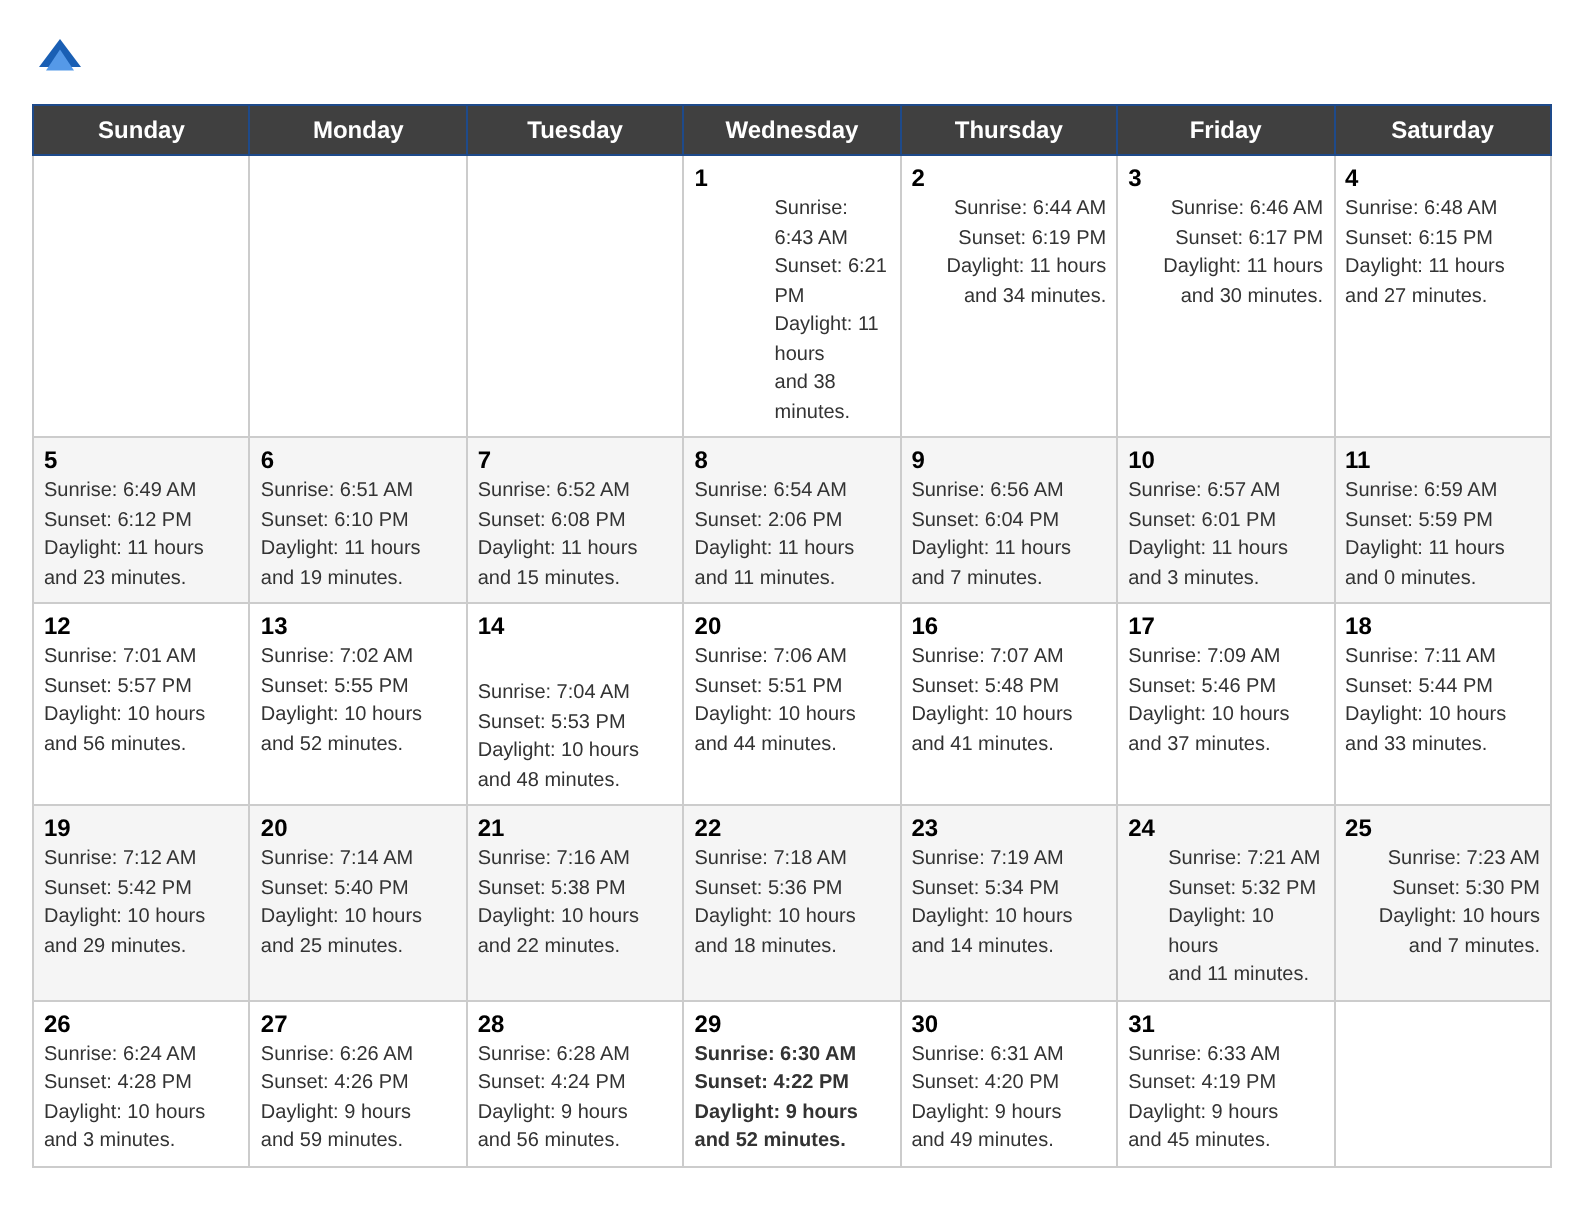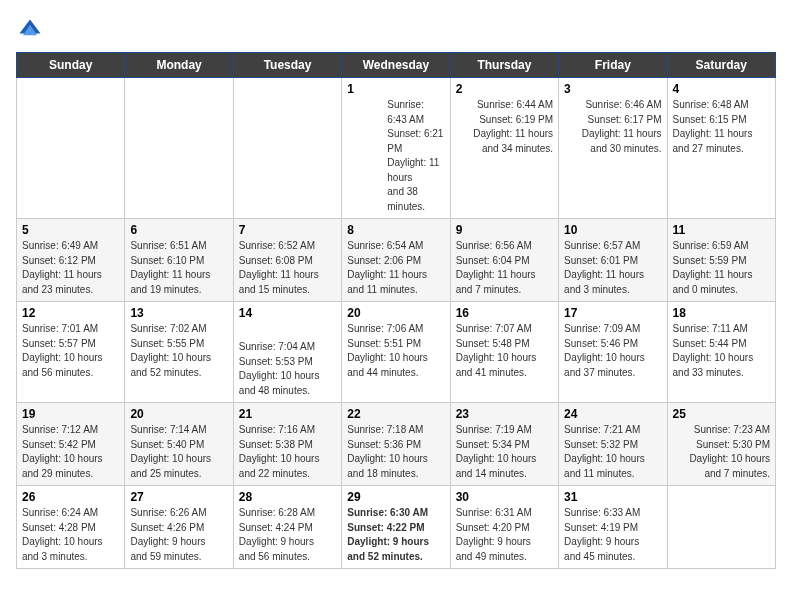--- a/index.html
+++ b/index.html
@@ -286,21 +286,21 @@
         </td>
         <td>
           <span class="day-num">23</span>
           <div class="day-info" style="white-space: pre-line;">Sunrise: 7:19 AM
 Sunset: 5:34 PM
 Daylight: 10 hours
 and 14 minutes.</div>
         </td>
         <td>
           <span class="day-num">24</span>
-          <div class="day-info" style="white-space: pre-line;">Sunrise: 7:21 AM
+          <div class="day-info" style="white-space: pre-line; margin-left: 20px;">Sunrise: 7:21 AM
 Sunset: 5:32 PM
 Daylight: 10 hours
 and 11 minutes.</div>
         </td>
         <td>
           <span class="day-num">25</span>
           <div class="day-info" style="white-space: pre-line; text-align: right;">Sunrise: 7:23 AM
 Sunset: 5:30 PM
 Daylight: 10 hours
 and 7 minutes.</div>

